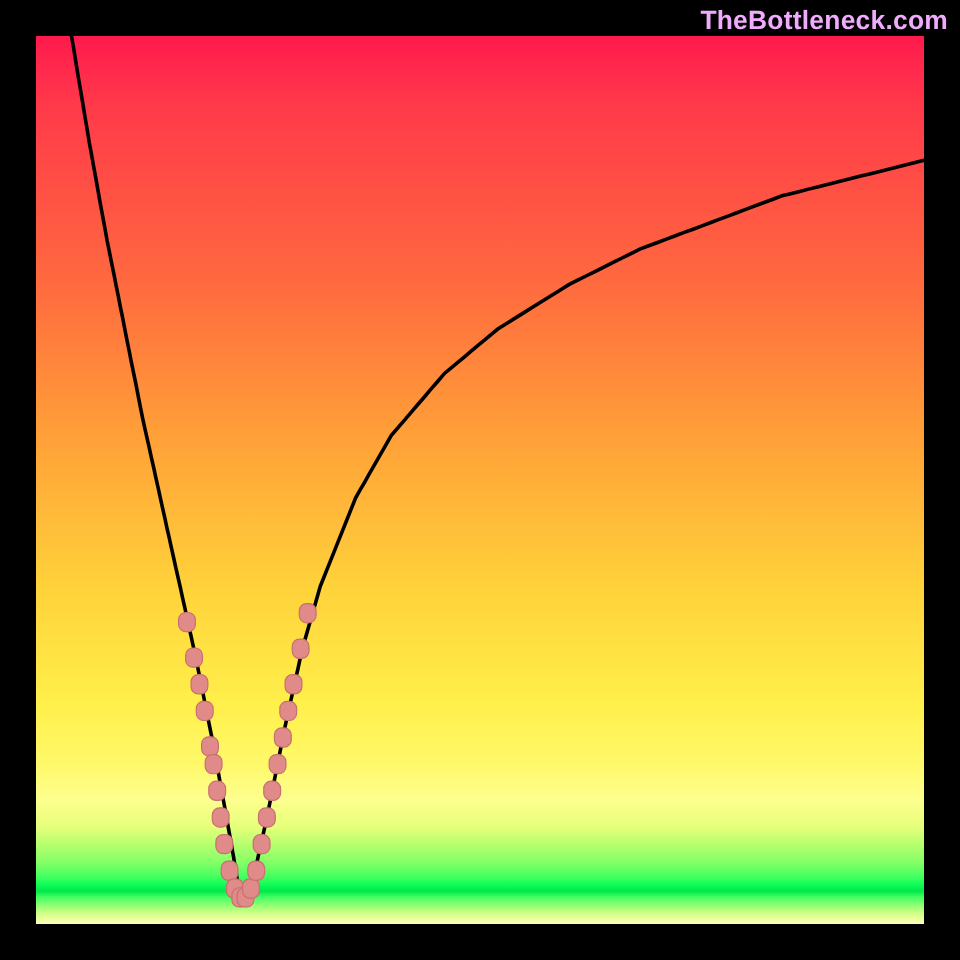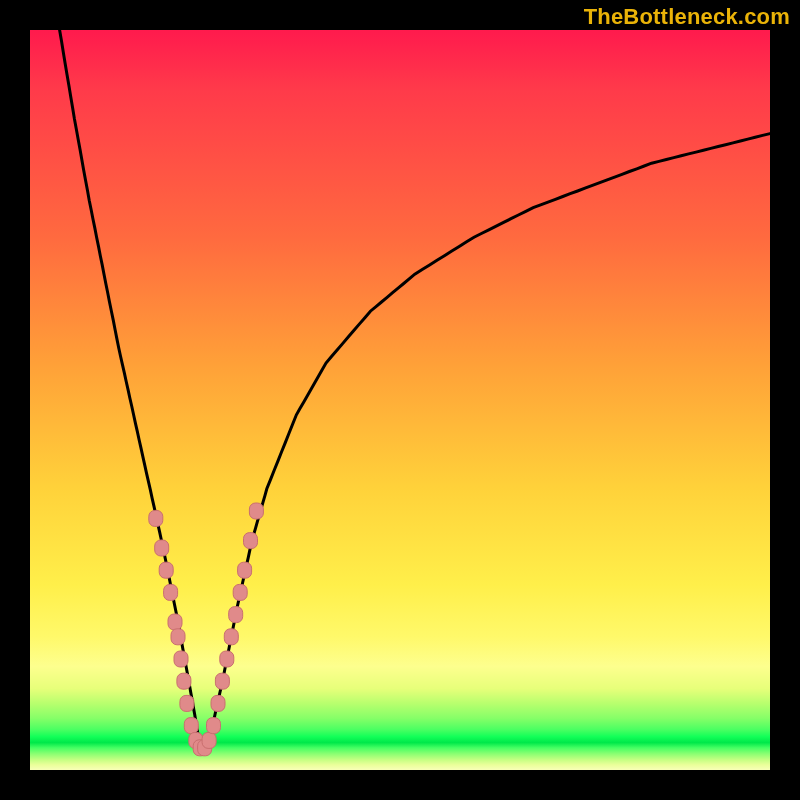--- a/index.html
+++ b/index.html
@@ -52,21 +52,21 @@
         #eaff9a 99.3%,
         #f8ffb8 100%
       );
   }
   .watermark {
     position: absolute;
     top: 4px;
     right: 10px;
     font-size: 22px;
     font-weight: 600;
-    color: #eab308;
+    color: #f0abfc;
     letter-spacing: 0.2px;
     user-select: none;
   }
   svg.curves {
     position: absolute;
     left: 0;
     top: 0;
     width: 740px;
     height: 740px;
     overflow: visible;

